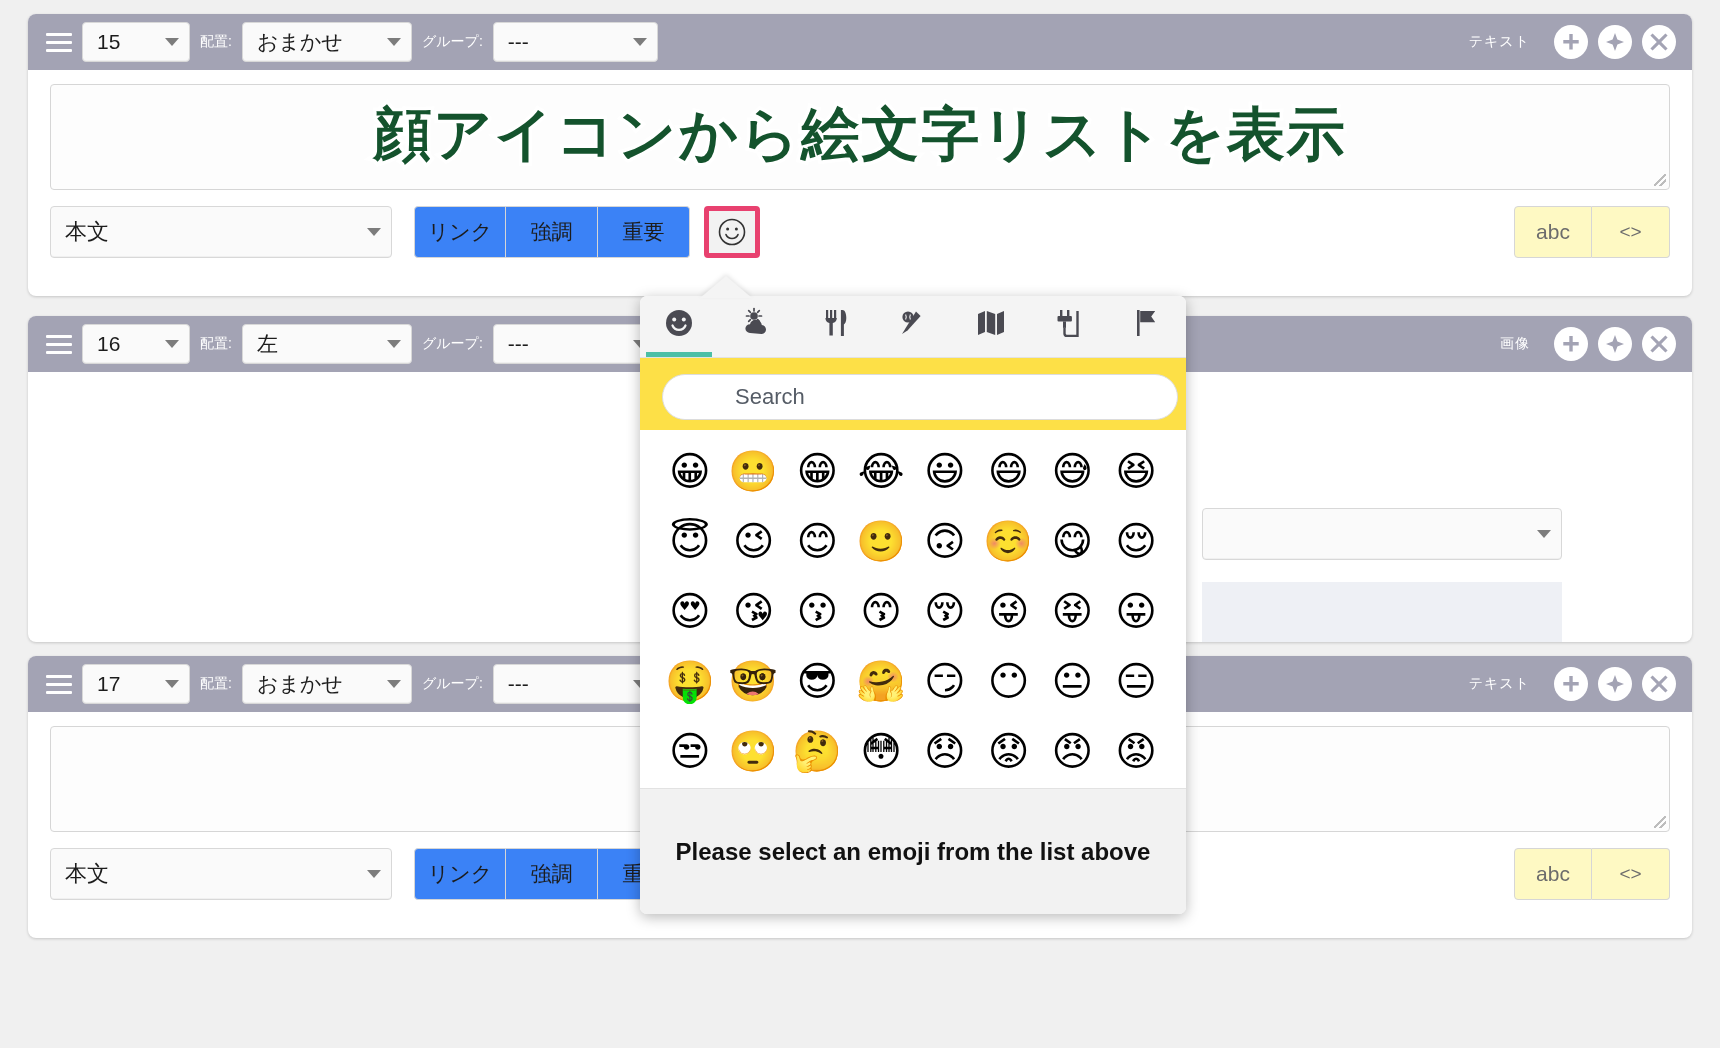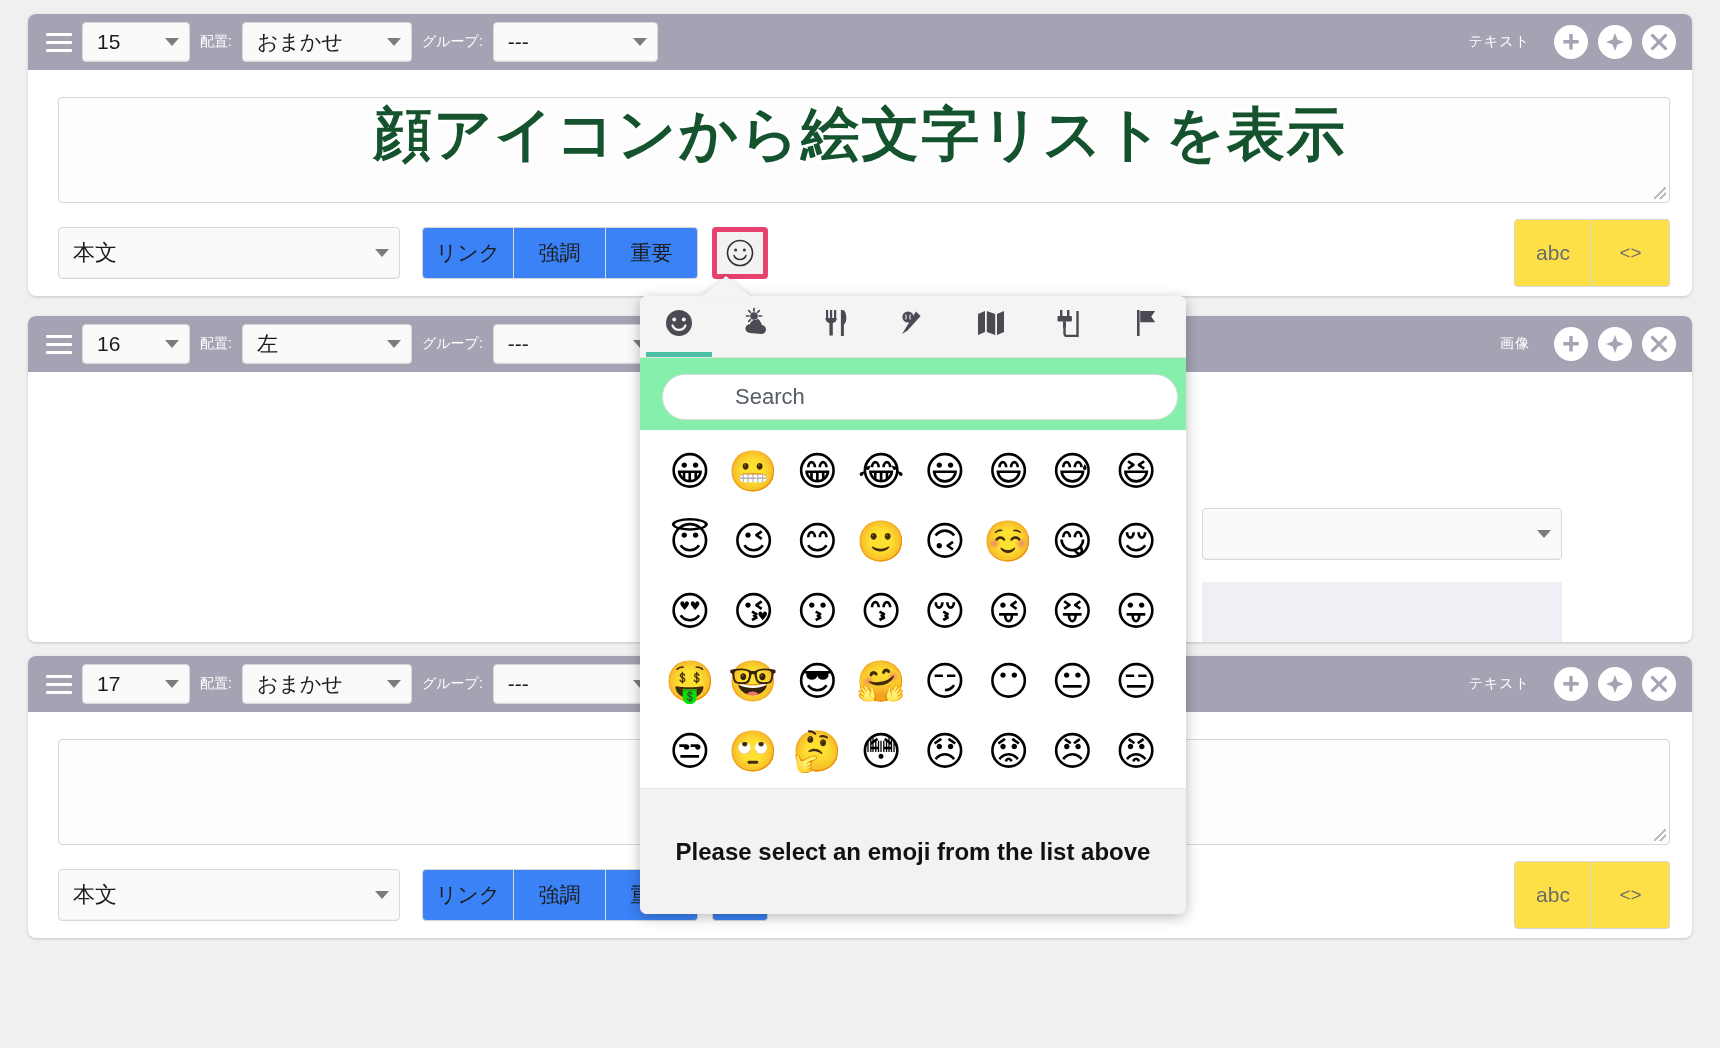--- a/index.html
+++ b/index.html
@@ -66,21 +66,21 @@
 
   .headbtns { display: flex; align-items: center; gap: 10px; margin-left: 14px; }
   .cbtn {
     width: 34px; height: 34px; border-radius: 50%;
     background: #ffffff;
     display: flex; align-items: center; justify-content: center;
     cursor: pointer;
   }
   .cbtn svg { display: block; }
 
-  .block-body { padding: 27px 22px 20px 22px; margin-left: 8px; }
+  .block-body { padding: 14px 22px 20px 22px; }
   .textarea {
     width: 100%;
     height: 106px;
     border: 1px solid #d6d6d6;
     border-radius: 4px;
     background: #fdfdfd;
     position: relative;
   }
   .resize-grip {
     position: absolute; right: 3px; bottom: 3px;
@@ -110,23 +110,23 @@
   .fbtn.emoji-btn {
     min-width: 56px;
     border: 5px solid #e8416f;
     border-radius: 4px;
     background: #f2f2f2;
     position: relative;
     z-index: 30;
   }
   .right-tools { margin-left: auto; display: flex; }
   .rbtn {
-    height: 68px; min-width: 78px;
+    height: 52px; min-width: 78px;
     border: 1px solid #d6d6d6;
-    background: #fde047;
+    background: #fef9c3;
     display: flex; align-items: center; justify-content: center;
     font-size: 21px; color: #6c6c6c;
     cursor: pointer;
   }
   .rbtn:first-child { border-radius: 4px 0 0 4px; }
   .rbtn:last-child { border-left-width: 0; border-radius: 0 4px 4px 0; font-size: 19px; }
 
   
   .annotation {
     position: absolute;
@@ -192,21 +192,21 @@
     position: relative;
     color: #4a4a52;
   }
   .ptab.active::after {
     content: "";
     position: absolute; left: 6px; right: 6px; bottom: 0;
     height: 5px; background: #4cbfa6;
   }
   .ptab svg { display: block; }
 
-  .search-wrap { padding: 16px 8px 10px 22px; background: #86efac; }
+  .search-wrap { padding: 16px 8px 10px 22px; background: #fde047; }
   .search-input {
     width: 100%; height: 46px;
     border: 1px solid #dcdcdc;
     border-radius: 24px;
     font-size: 22px;
     color: #474d57;
     padding: 0 20px 0 72px;
     outline: none;
     background: #fff;
     font-family: "Liberation Sans", sans-serif;

